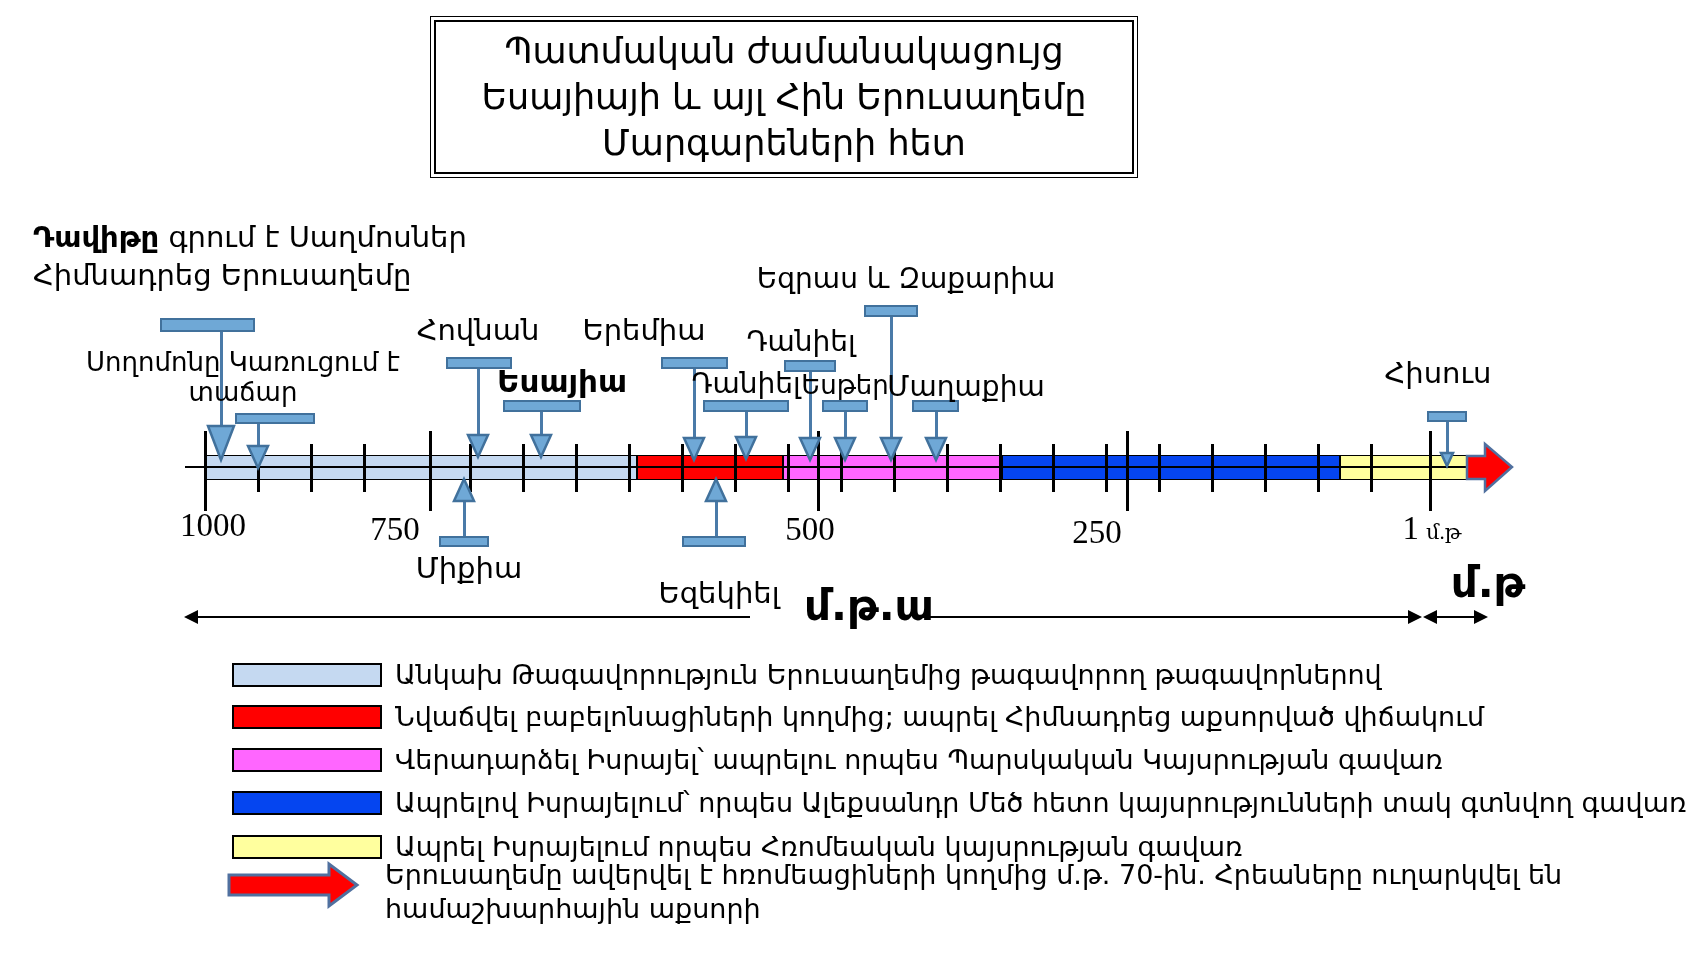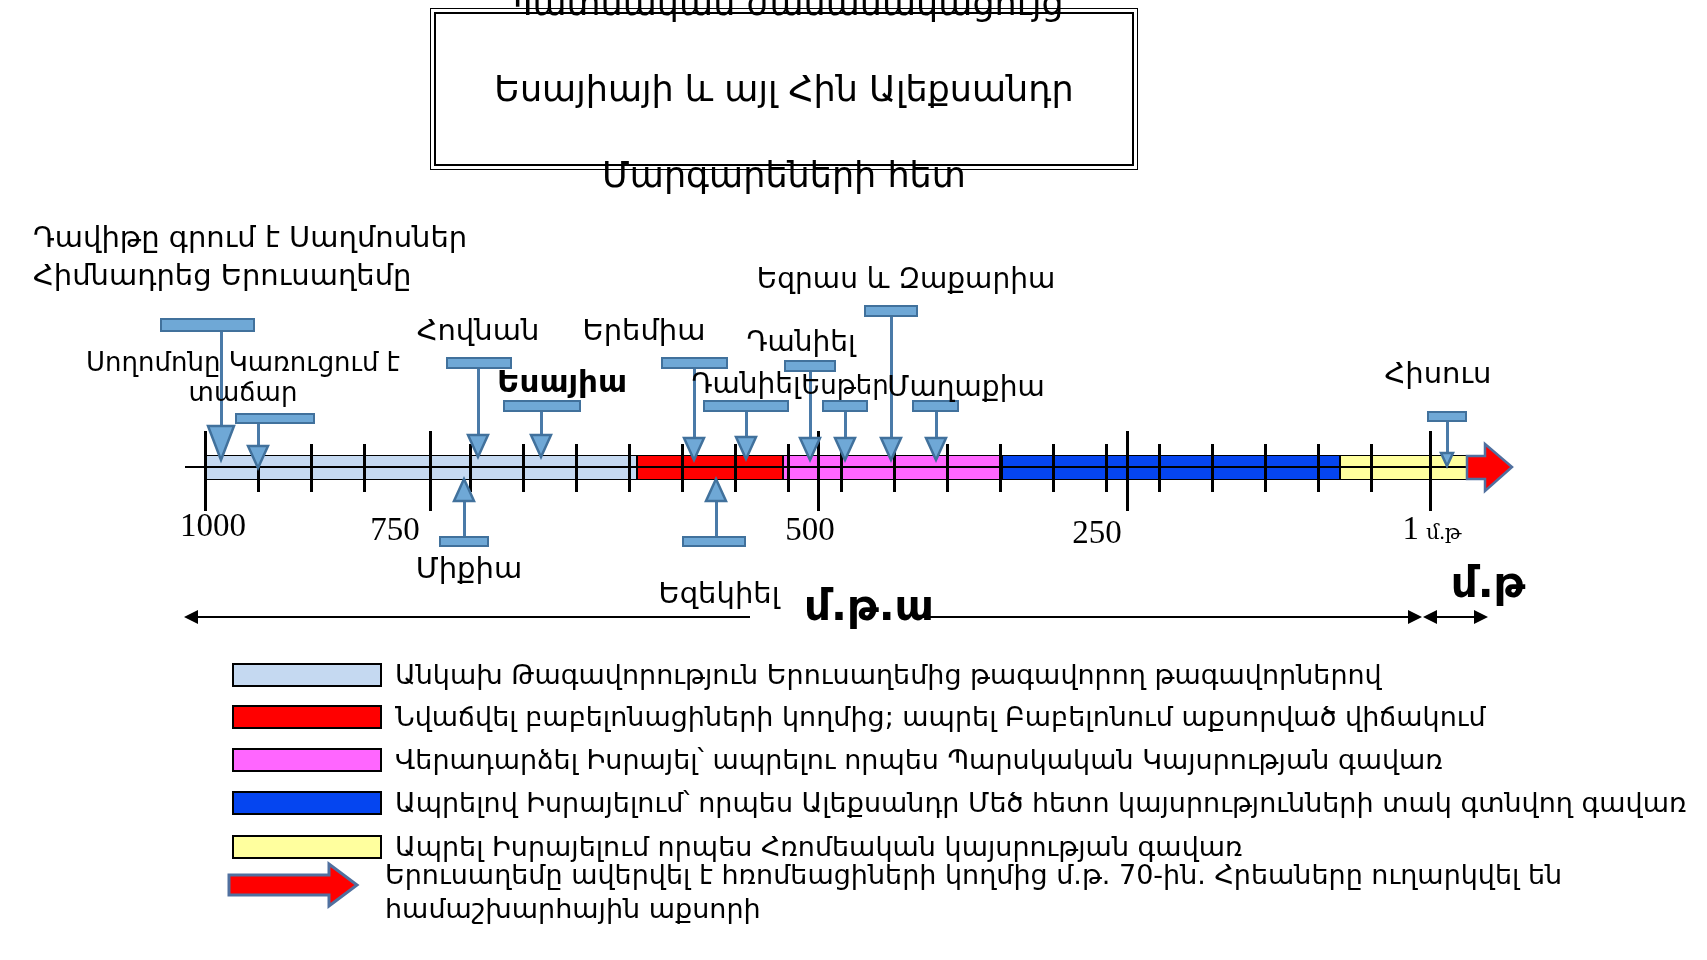--- a/index.html
+++ b/index.html
@@ -1,40 +1,40 @@
 <!DOCTYPE html>
 <html><head>
 <meta charset="utf-8">
 <style>
   html,body{margin:0;padding:0;background:#fff;}
   #stage{position:relative;width:1707px;height:960px;background:#fff;overflow:hidden;
          font-family:"DejaVu Sans",sans-serif;color:#000;}
   #stage *{box-sizing:border-box;}
-  .title-box{position:absolute;left:434px;top:12px;width:700px;height:154px;
+  .title-box{position:absolute;left:434px;top:20px;width:700px;height:154px;
              border:2px solid #000;outline:1px solid #000;outline-offset:3px;
-             display:flex;flex-direction:column;justify-content:center;align-items:center;gap:40px;}
+             display:flex;flex-direction:column;justify-content:center;align-items:center;}
   .title-line{font-size:35px;line-height:46px;text-align:center;}
   .david-note{position:absolute;left:33px;top:218px;font-size:29px;line-height:38px;}
-  .david-note .b{font-weight:normal;}
+  .david-note .b{font-weight:bold;}
   .hline{position:absolute;height:2px;background:#000;}
   .tri-left{position:absolute;width:0;height:0;border-top:7px solid transparent;
             border-bottom:7px solid transparent;border-right:14px solid #000;}
   .tri-right{position:absolute;width:0;height:0;border-top:7px solid transparent;
              border-bottom:7px solid transparent;border-left:14px solid #000;}
   .era-label{position:absolute;transform:translateX(-50%);font-weight:bold;font-size:42px;margin-left:36px;}
   .serif{font-family:"Liberation Serif","DejaVu Serif",serif;}
 </style>
 </head>
 <body>
 
 <div id="stage">
 
   <div class="title-box">
     <div class="title-line">Պատմական ժամանակացույց</div>
-    <div class="title-line">Եսայիայի և այլ Հին Ալեքսանդր</div>
+    <div class="title-line">Եսայիայի և այլ Հին Երուսաղեմը</div>
     <div class="title-line">Մարգարեների հետ</div>
   </div>
 
   <div class="david-note">
     <div><span class="b">Դավիթը</span><span> գրում է Սաղմոսներ</span></div>
     <div>Հիմնադրեց Երուսաղեմը</div>
   </div>
 
   <div class="hline" style="left:195px;top:616px;width:555px;"></div>
   <div class="tri-left" style="left:184px;top:610px;"></div>
@@ -160,21 +160,21 @@
     <div style="position: absolute; left: 469px; top: 552px; transform: translateX(-50%); font-size: 29px; white-space: pre-line; text-align: right; line-height: 1.15; z-index: 8;">Միքիա</div>
     <div style="position: absolute; left: 682px; top: 536px; width: 64px; height: 11px; background: rgb(111, 168, 214); border: 2px solid rgb(65, 113, 156); z-index: 6;"></div>
     <div style="position: absolute; left: 715px; top: 497px; width: 3px; height: 39px; background: rgb(74, 122, 168); z-index: 6;"></div>
     <svg width="24" height="26" style="position: absolute; left: 704px; top: 477px; overflow: visible; z-index: 6;">
       <polygon points="2,24 22,24 12,2" fill="#6fa8d6" stroke="#41719c" stroke-width="2.5"></polygon>
     </svg>
     <div style="position: absolute; left: 719px; top: 577px; transform: translateX(-50%); font-size: 29px; white-space: pre-line; text-align: center; line-height: 1.15; z-index: 8;">Եզեկիել</div>
     <div style="position: absolute; left: 232px; top: 663px; width: 150px; height: 24px; background: rgb(197, 217, 241); border: 2px solid rgb(0, 0, 0);"></div>
     <div style="position: absolute; left: 395px; top: 659px; font-size: 27px; white-space: nowrap;">Անկախ Թագավորություն Երուսաղեմից թագավորող թագավորներով</div>
     <div style="position: absolute; left: 232px; top: 705px; width: 150px; height: 24px; background: rgb(255, 0, 0); border: 2px solid rgb(0, 0, 0);"></div>
-    <div style="position: absolute; left: 395px; top: 701px; font-size: 27px; white-space: nowrap;">Նվաճվել բաբելոնացիների կողմից; ապրել Բաբելոնում աքսորված վիճակում</div>
+    <div style="position: absolute; left: 395px; top: 701px; font-size: 27px; white-space: nowrap;">Նվաճվել բաբելոնացիների կողմից; ապրել Հիմնադրեց աքսորված վիճակում</div>
     <div style="position: absolute; left: 232px; top: 748px; width: 150px; height: 24px; background: rgb(255, 102, 255); border: 2px solid rgb(0, 0, 0);"></div>
     <div style="position: absolute; left: 395px; top: 744px; font-size: 27px; white-space: nowrap;">Վերադարձել Իսրայել՝ ապրելու որպես Պարսկական Կայսրության գավառ</div>
     <div style="position: absolute; left: 232px; top: 791px; width: 150px; height: 24px; background: rgb(5, 69, 240); border: 2px solid rgb(0, 0, 0);"></div>
     <div style="position: absolute; left: 395px; top: 787px; font-size: 27px; white-space: nowrap;">Ապրելով Իսրայելում՝ որպես Ալեքսանդր Մեծ հետո կայսրությունների տակ գտնվող գավառ</div>
     <div style="position: absolute; left: 232px; top: 835px; width: 150px; height: 24px; background: rgb(255, 255, 158); border: 2px solid rgb(0, 0, 0);"></div>
     <div style="position: absolute; left: 395px; top: 831px; font-size: 27px; white-space: nowrap;">Ապրել Իսրայելում որպես Հռոմեական կայսրության գավառ</div>
     <svg width="132" height="46" style="position: absolute; left: 228px; top: 862px; overflow: visible; z-index: 3;">
       <polygon points="1,13 101,13 101,2 129,23 101,44 101,33 1,33" fill="#ff0000" stroke="#50709f" stroke-width="3"></polygon>
     </svg>
     <div style="position: absolute; left: 385px; top: 858px; width: 1185px; font-size: 27px; line-height: 34px;">Երուսաղեմը ավերվել է հռոմեացիների կողմից մ.թ. 70-ին. Հրեաները ուղարկվել են համաշխարհային աքսորի</div>

